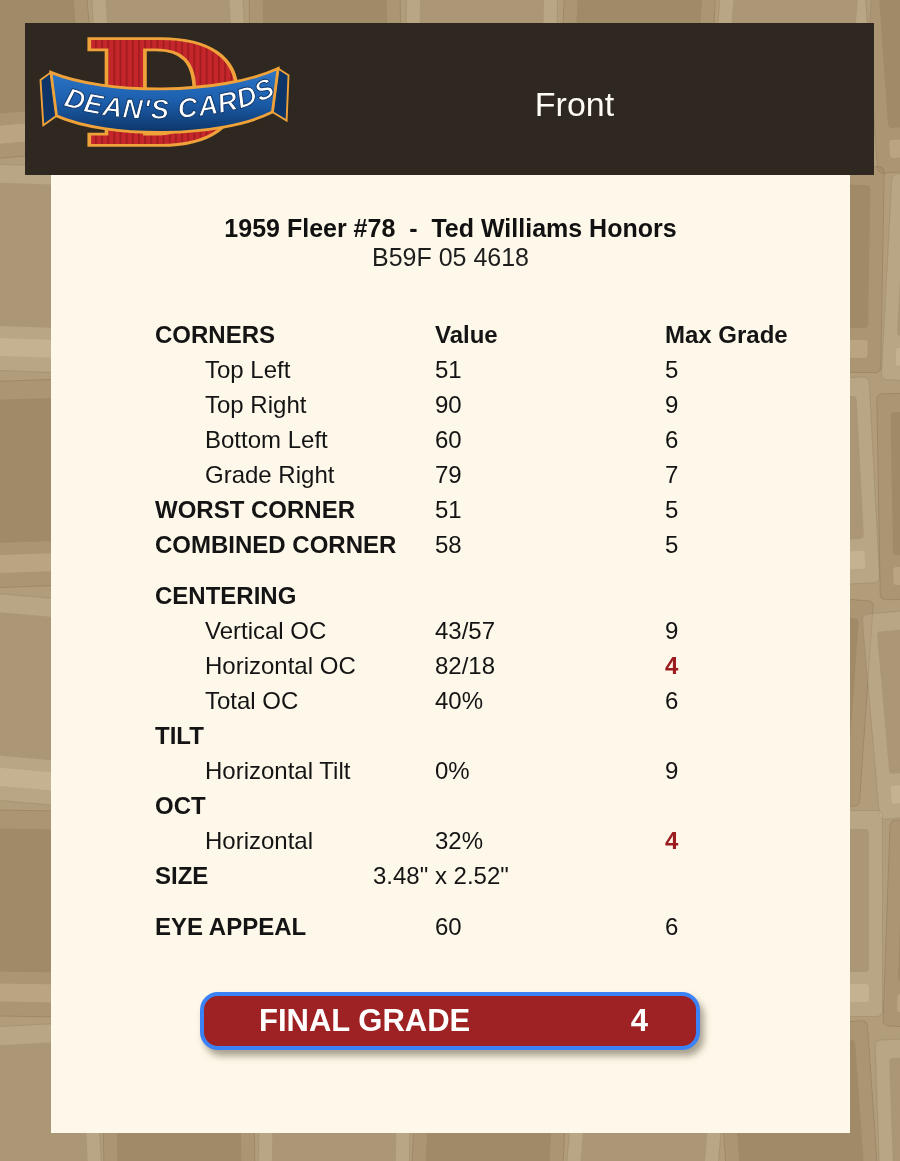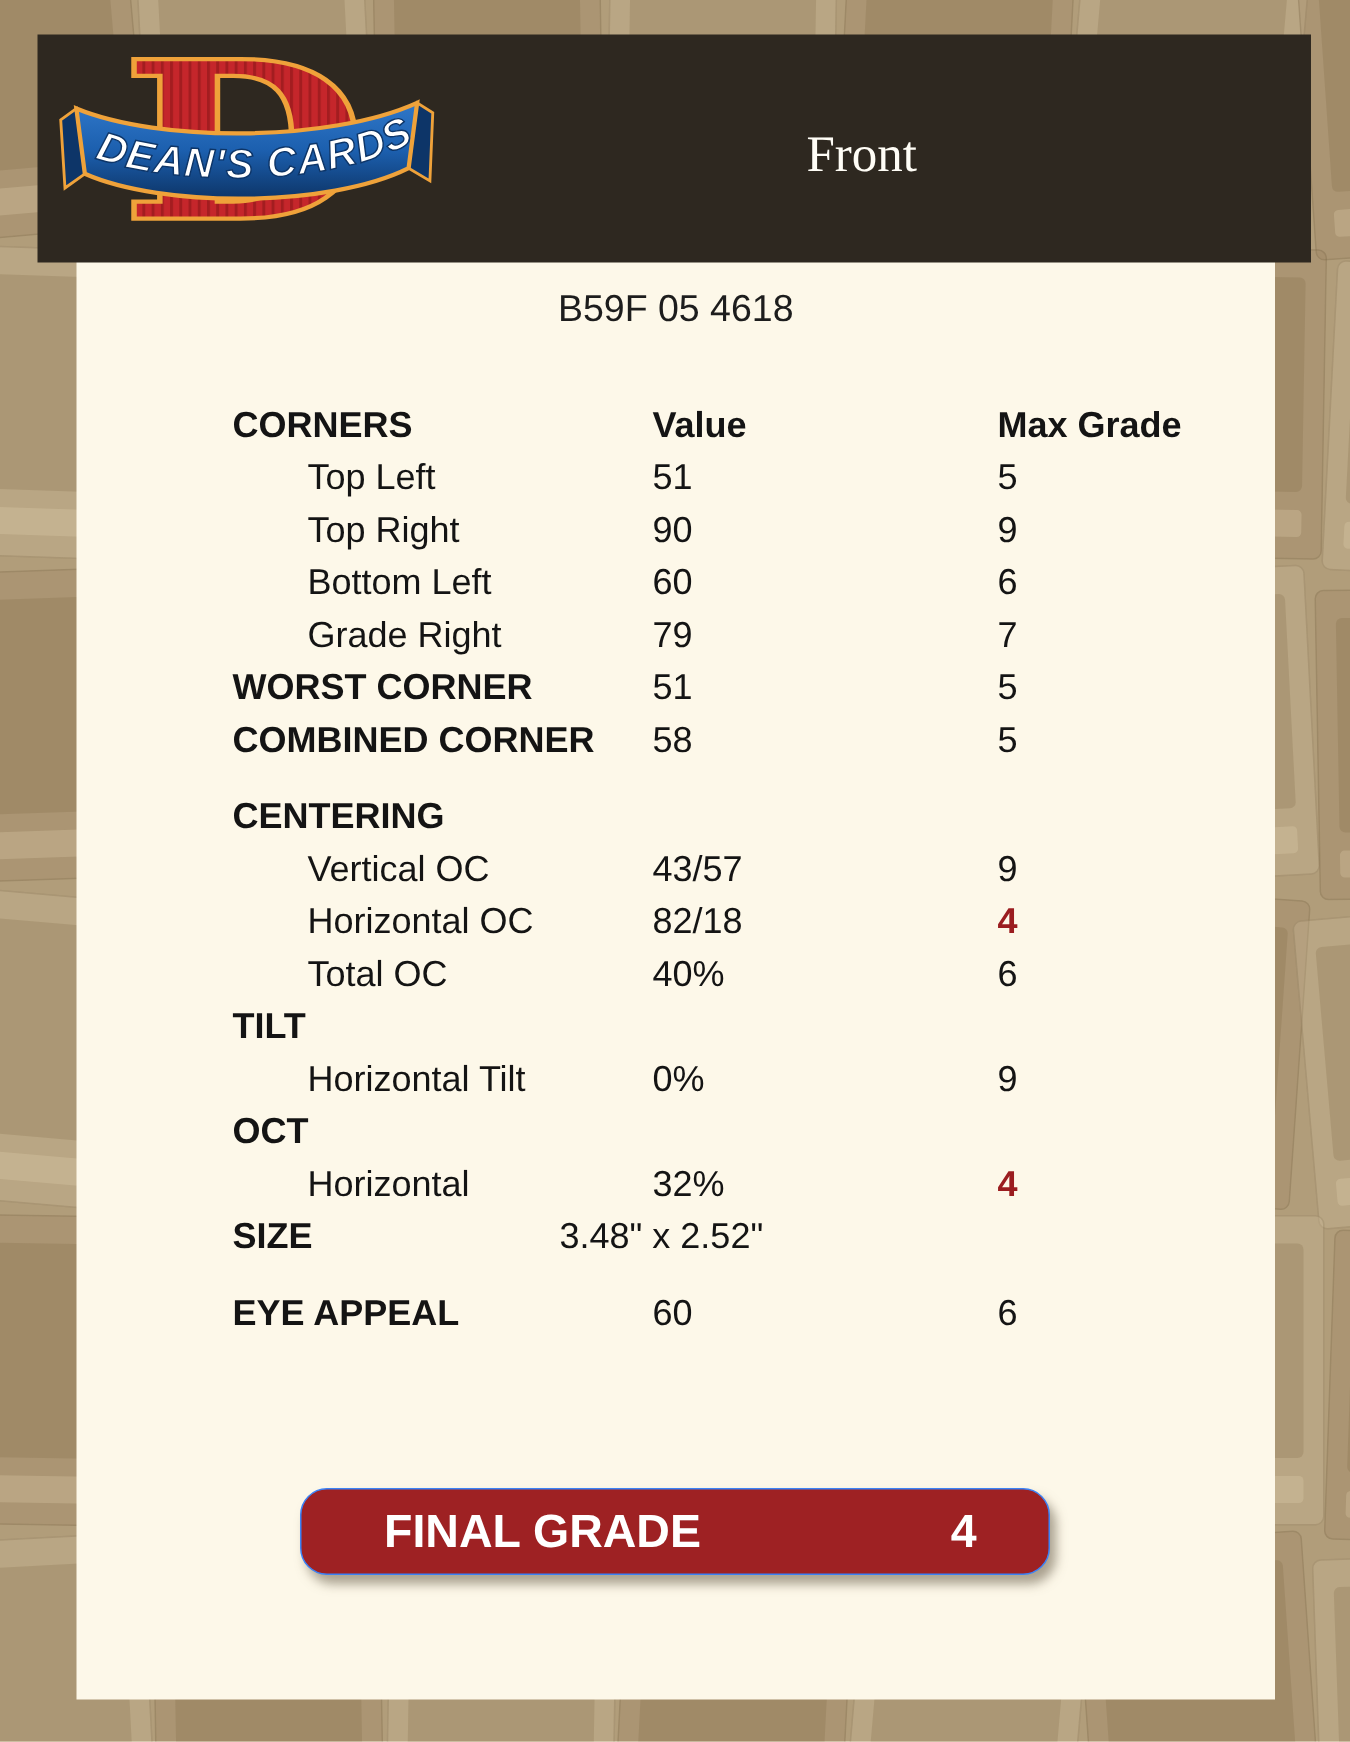--- a/index.html
+++ b/index.html
@@ -20,45 +20,45 @@
         background:rgba(230,214,180,0.25);border-radius:3px;}
 
   
   .header{position:absolute;left:25px;top:23px;width:849px;height:152px;
           background:var(--header-bg,#2e2820);z-index:3;display:flex;}
   .logo{position:relative;width:250px;flex:0 0 250px;}
   .logo svg{position:absolute;left:22px;top:2px;width:288px;height:142px;overflow:visible;}
   .header-titles{flex:1;display:flex;flex-direction:column;align-items:center;
                  justify-content:center;color:#fffdf6;padding-top:2px;}
   .header-title{font-size:46px;letter-spacing:1px;line-height:1.05;}
-  .header-subtitle{font-size:34px;margin-top:8px;font-family:Liberation Serif, serif;}
+  .header-subtitle{font-size:34px;margin-top:8px;}
 
   
   .panel{position:absolute;left:51px;top:168px;width:799px;height:965px;
          background:var(--panel-bg,#fdf8e9);z-index:2;}
   .card-title{margin-top:46px;text-align:center;font-size:25px;font-weight:bold;
               color:#111;white-space:pre;}
-  .card-serial{margin-top:24px;text-align:center;font-size:25px;color:#1d1d1d;}
+  .card-serial{margin-top:0;text-align:center;font-size:25px;color:#1d1d1d;}
 
   .stats-table{margin:45px 0 0 104px;width:640px;}
   .row{display:flex;height:35px;line-height:35px;font-size:24px;color:#141414;
        white-space:nowrap;}
   .cell-label{width:280px;flex:0 0 280px;}
   .row.item .cell-label{padding-left:50px;flex-basis:230px;width:230px;}
   .cell-value{width:240px;flex:0 0 240px;text-align:left;}
   .cell-max{width:120px;flex:0 0 120px;text-align:left;transform:translateX(-10px);}
   .row.columns .cell-label,.row.columns .cell-value,.row.columns .cell-max,
   .row.section .cell-label,.row.total .cell-label{font-weight:bold;}
   .cell-max.red{color:var(--accent-red,#9b1d20);font-weight:bold;}
   .cell-value.value-shift{transform:translateX(-62px);}
 
   
   .final-grade-btn{position:absolute;left:149px;top:824px;width:500px;height:58px;
       box-sizing:border-box;background:var(--button-red,#9e2123);
-      border:1px solid #3b82f6;border-radius:18px;
+      border:4px solid #3b82f6;border-radius:18px;
       box-shadow:4px 6px 7px rgba(101,90,69,0.55);
       display:flex;align-items:center;justify-content:space-between;
       padding:0 48px 0 55px;color:#ffffff;font-weight:bold;font-size:31px;
       cursor:pointer;}
 </style>
 </head>
 <body>
 
 <div id="collage">
     <div class="tile b" style="left: -60px; top: -50px; transform: rotate(-5deg);">
@@ -253,20 +253,21 @@
         </text>
       </g>
     </svg>
   </div>
   <div class="header-titles">
     <div class="header-subtitle">Front</div>
   </div>
 </div>
 
 <div class="panel">
+  <div class="card-title">1959 Fleer #78  -  Ted Williams Honors</div>
   <div class="card-serial">B59F 05 4618</div>
 
   <div class="stats-table" id="stats-table">
       <div class="row columns">
         <span class="cell-label">CORNERS</span>
         <span class="cell-value">Value</span>
         <span class="cell-max">Max Grade</span>
       </div>
       <div class="row item">
         <span class="cell-label">Top Left</span>

